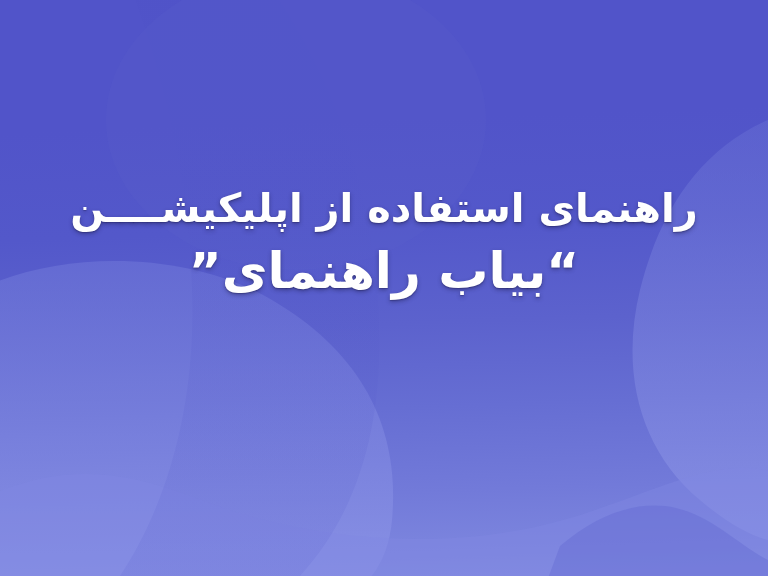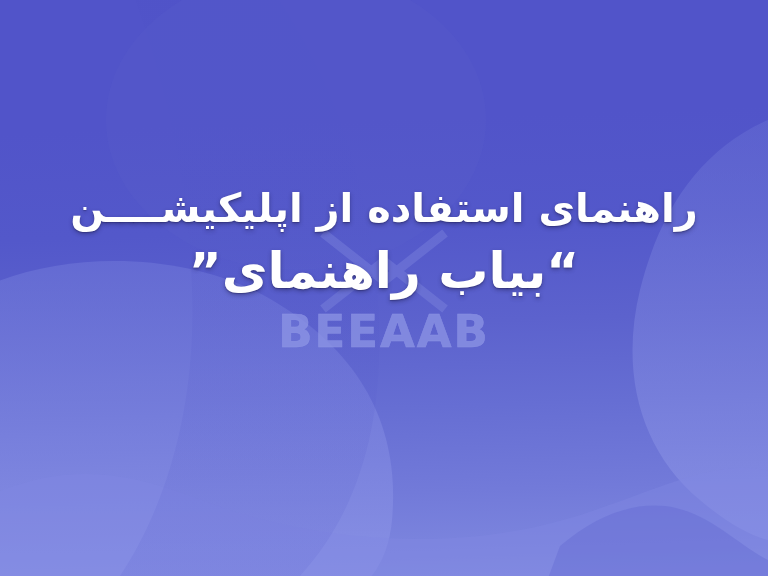--- a/index.html
+++ b/index.html
@@ -151,28 +151,19 @@
 
       <path d="M 560 546
                C 600 512, 640 500, 676 508
                C 712 516, 740 546, 768 560
                L 768 600 L 540 600 Z" fill="#5A60CE" fill-opacity="0.30"></path>
 
       <ellipse cx="296" cy="120" rx="190" ry="150" fill="#5F66CF" fill-opacity="0.18"></ellipse>
     </svg>
   </div>
 
-  <div class="watermark">
-    <svg class="wm-mark" viewBox="0 0 150 92" xmlns="http://www.w3.org/2000/svg" aria-hidden="true">
-      <g fill="none" stroke="#8F97E6" stroke-width="9" stroke-linejoin="round">
-        <path d="M 14 10 L 75 58 L 136 10"></path>
-        <path d="M 14 86 L 75 38 L 136 86"></path>
-      </g>
-    </svg>
-    <div class="wm-text">BEEAAB</div>
-  </div>
 
   <div class="headline">
     <div class="line line-1">راهنمای استفاده از اپلیکیشــــن</div>
     <div class="line line-2">“بیاب راهنمای”</div>
   </div>
 
 </div>
 
 </body></html>

